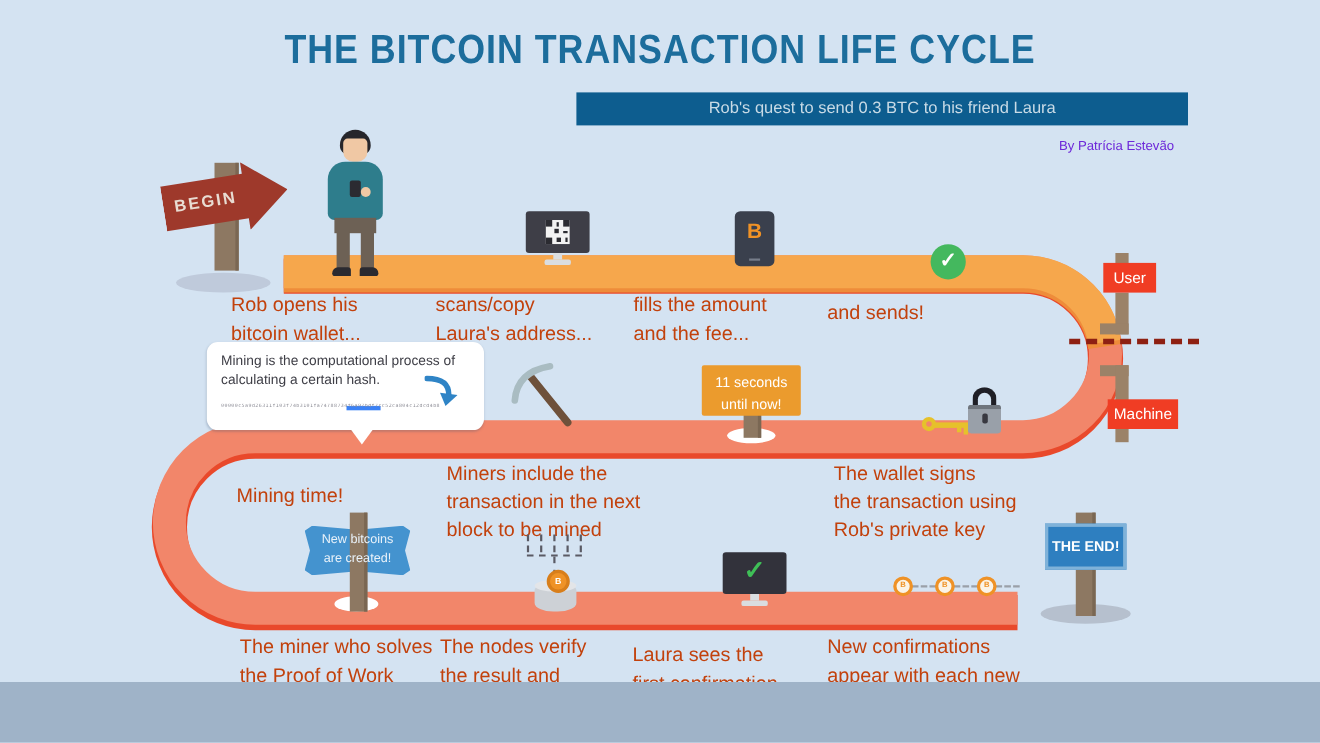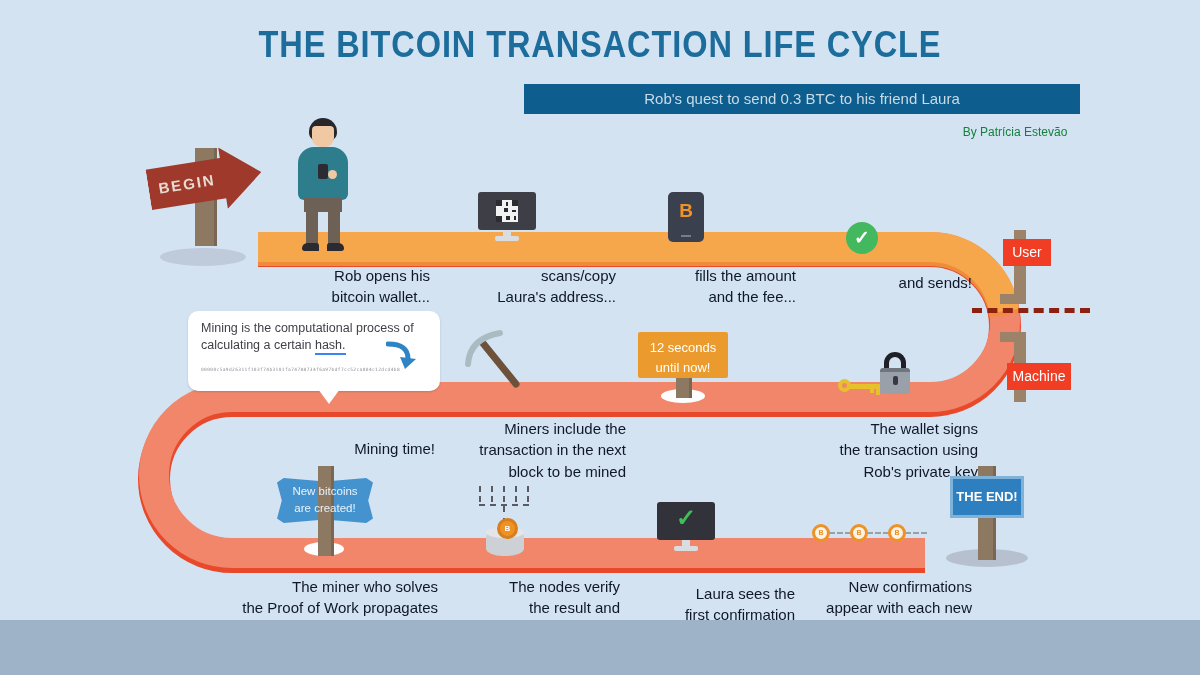--- a/index.html
+++ b/index.html
@@ -4,23 +4,23 @@
 <style>
   html,body{margin:0;padding:0;background:#9fb3c8;}
   #stage{position:relative;width:1200px;height:620px;overflow:hidden;
          background:#d4e3f2;font-family:"Liberation Sans",sans-serif;}
   .abs{position:absolute;}
   
   .title{left:0;top:24px;width:1200px;text-align:center;color:#1c6d9c;
          font-size:37px;font-weight:bold;letter-spacing:1px;transform:scaleX(.88);}
   .banner{left:524px;top:84px;width:556px;height:30px;background:#0d5d8f;
           color:#c9dbe6;font-size:15px;text-align:center;line-height:30px;}
-  .byline{left:920px;top:125px;width:190px;text-align:center;color:#15803d;font-size:12px;}
-  
-  .lbl{width:220px;text-align:right;color:#0f172a;font-size:15px;line-height:1.42;white-space:pre-line;}
+  .byline{left:920px;top:125px;width:190px;text-align:center;color:#6d28d9;font-size:12px;}
+  
+  .lbl{width:220px;text-align:left;color:#c2410c;font-size:18px;line-height:1.42;white-space:pre-line;}
   
   .post{background:#8d7862;border-right:3px solid #7a6753;}
   .bracket{background:#9b8268;}
   
   .begin-arrow{left:148px;top:150px;width:114px;height:62px;background:#9e392b;
     transform:rotate(-9deg);
     clip-path:polygon(0 17%,66% 17%,66% 0,100% 50%,66% 100%,66% 83%,0 83%);}
   .begin-arrow span{position:absolute;left:10px;top:50%;transform:translateY(-50%);
     color:#e8dcd2;font-size:15px;font-weight:bold;letter-spacing:2px;}
   
@@ -30,21 +30,21 @@
   .neckbase{background:#dadde0;}
   .check-circle{width:32px;height:32px;border-radius:50%;background:#44b85e;color:#fff;
     font-size:19px;font-weight:bold;text-align:center;line-height:32px;}
   
   .callout{left:188px;top:311px;width:252px;height:80px;background:#fff;border-radius:10px;
     box-shadow:0 1px 2px rgba(60,80,110,.25);}
   .callout .tail{position:absolute;left:130px;bottom:-13px;width:0;height:0;
     border-left:11px solid transparent;border-right:11px solid transparent;border-top:15px solid #fff;}
   .callout .txt{position:absolute;left:13px;top:9px;width:226px;color:#3f3f47;
     font-size:12.5px;line-height:1.35;white-space:pre-line;}
-  .hash-link{border-bottom:2px solid #3b82f6;padding-bottom:1px;}
+  .hash-link{border-bottom:4px solid #3b82f6;padding-bottom:17px;}
   .hash-str{position:absolute;left:13px;top:56px;width:226px;font-size:4.5px;color:#8f8f98;
     white-space:nowrap;overflow:hidden;letter-spacing:.4px;font-family:"DejaVu Sans Mono",monospace;}
   
   .orange-sign{left:638px;top:332px;width:90px;height:46px;background:#eb9b2d;border-radius:2px;
     color:#fff;font-size:13px;text-align:center;line-height:1.55;white-space:pre-line;padding-top:6px;box-sizing:border-box;}
   
   .ribbon{left:277px;top:478px;width:96px;height:45px;background:#4493cf;
     clip-path:polygon(0 10%,7% 0,50% 8%,93% 0,100% 10%,95% 50%,100% 90%,93% 100%,50% 92%,7% 100%,0 90%,5% 50%);}
   .ribbon-txt{left:277px;top:483px;width:96px;color:#e9f2fa;font-size:11.5px;text-align:center;
     line-height:1.45;white-space:pre-line;}
@@ -152,21 +152,21 @@
     </svg>
     <div class="hash-str">00000c5a9d26311f103f74b3101fa74788734f6a97bdf7cc52ca804c12dcd4b8</div>
   </div>
 
   <svg class="abs" style="left:462px;top:328px" width="66" height="62" viewBox="0 0 66 62">
     <line x1="20" y1="14" x2="54" y2="56" stroke="#6e513b" stroke-width="7" stroke-linecap="round"></line>
     <path d="M6 36 Q 8 10 38 5" fill="none" stroke="#a9bcc2" stroke-width="6" stroke-linecap="round"></path>
   </svg>
 
   <div class="abs post" style="left:676px;top:374px;width:13px;height:24px"></div>
-  <div class="abs orange-sign">12 seconds
+  <div class="abs orange-sign">11 seconds
 until now!</div>
 
   <div class="abs" style="left:838px;top:378px;width:44px;height:18px">
     <div class="abs" style="left:0;top:1px;width:13px;height:13px;border:4px solid #e6c12b;border-radius:50%;box-sizing:border-box"></div>
     <div class="abs" style="left:12px;top:6px;width:30px;height:5px;background:#e6c12b"></div>
     <div class="abs" style="left:32px;top:10px;width:4px;height:5px;background:#e6c12b"></div>
     <div class="abs" style="left:38px;top:10px;width:4px;height:7px;background:#e6c12b"></div>
   </div>
   <div class="abs" style="left:880px;top:352px;width:30px;height:46px">
     <div class="abs" style="left:4px;top:0;width:22px;height:20px;border:5px solid #1f1f26;border-bottom:none;border-radius:11px 11px 0 0;box-sizing:border-box"></div>

